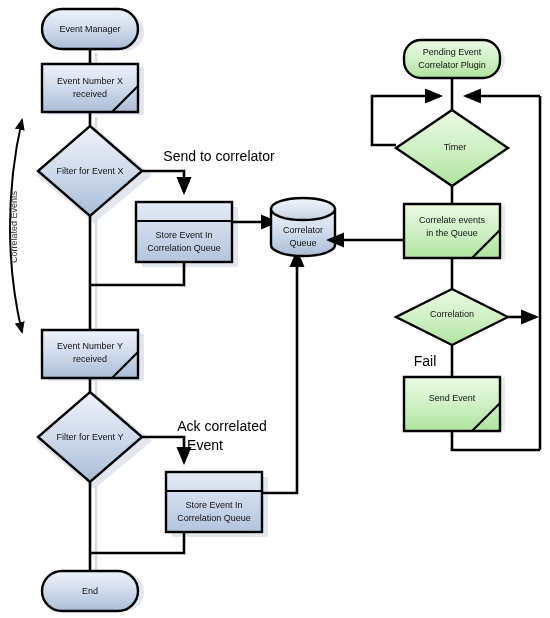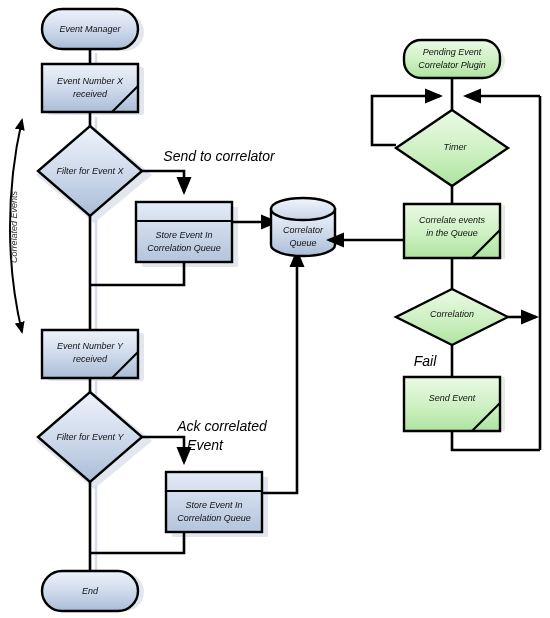--- a/index.html
+++ b/index.html
@@ -1,21 +1,21 @@
 <!DOCTYPE html>
 <html><head>
 <meta charset="utf-8">
 <title>Event Correlator Flowchart</title>
 <style>
   html,body{margin:0;padding:0;background:#ffffff;}
   body{
     font-family:"Liberation Sans", sans-serif;
     width:550px;height:618px;overflow:hidden;
   }
-  #canvas{position:relative;width:550px;height:618px;background:#fff;font-style:italic;}
+  #canvas{position:relative;width:550px;height:618px;background:#fff;}
   svg#diagram{position:absolute;left:0;top:0;width:550px;height:618px;}
   .nodeLabel{
     font-family:"Liberation Sans", sans-serif;
     font-size:9px;
     fill:#111111;
     text-anchor:middle;
     dominant-baseline:middle;
   }
   .edgeLabel{
     font-family:"Liberation Sans", sans-serif;

